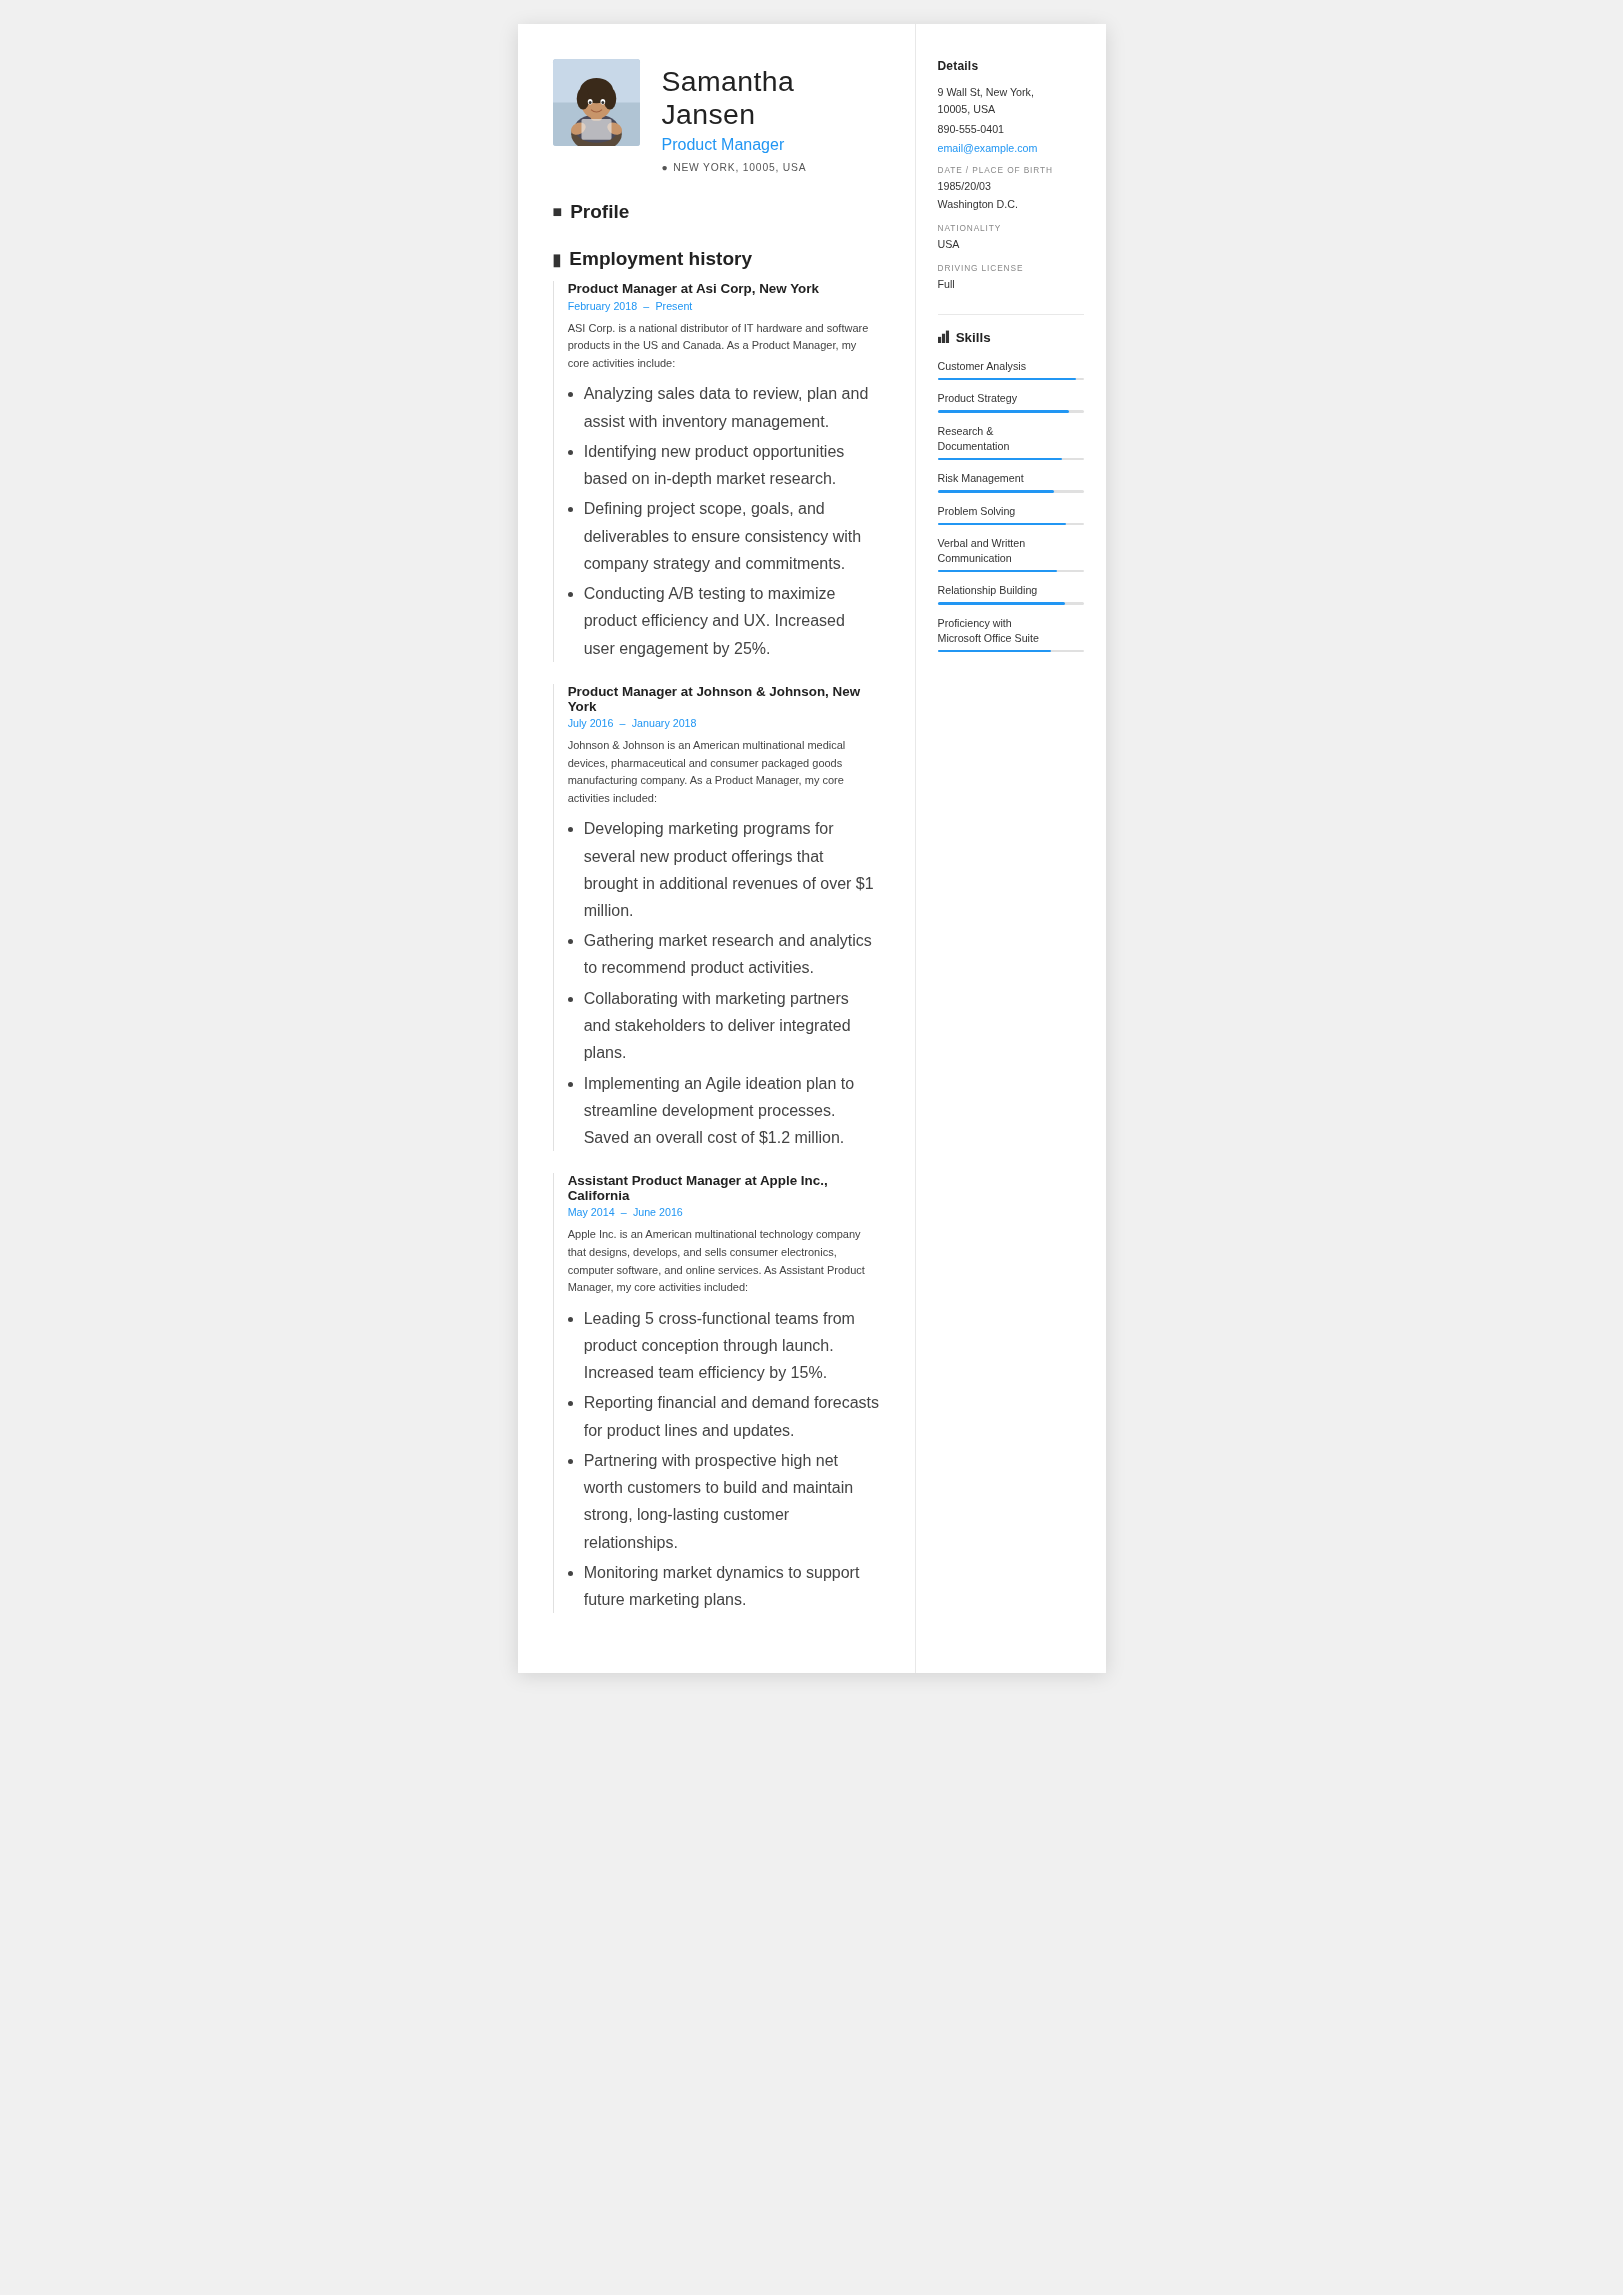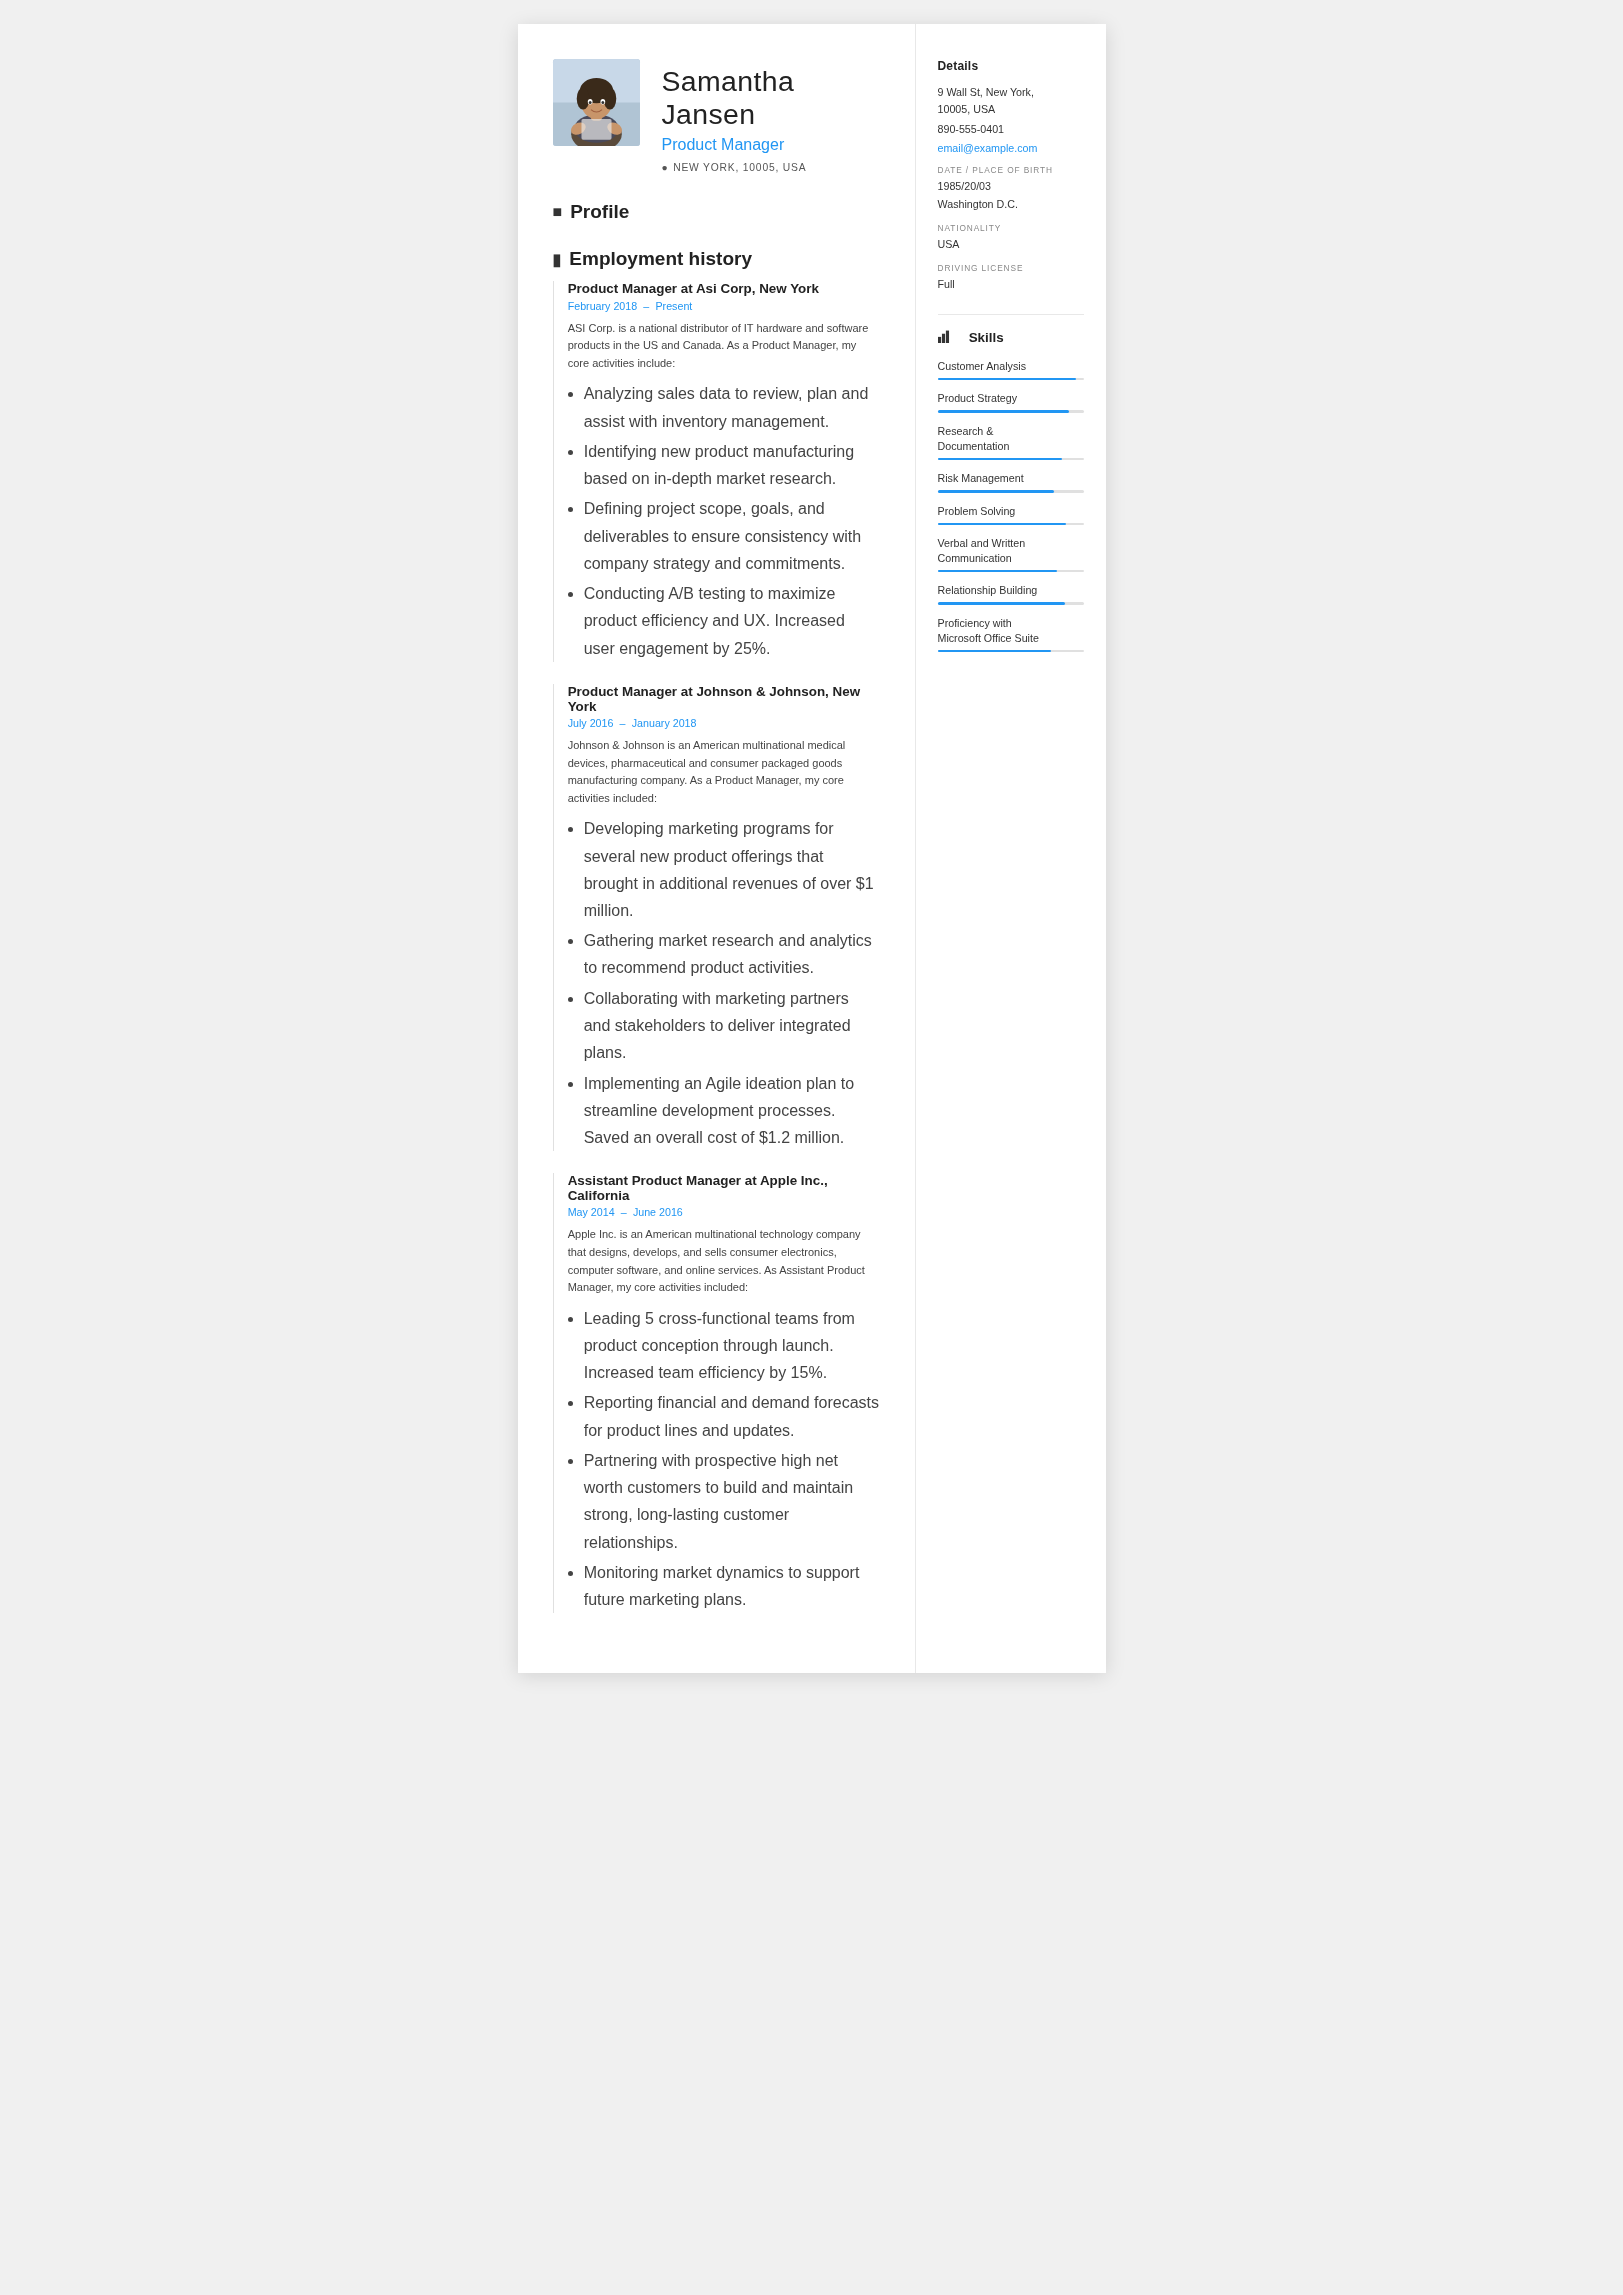--- a/index.html
+++ b/index.html
@@ -170,21 +170,21 @@
     .detail-value {
       color: #333;
       font-size: 10.7px;
       line-height: 1.5;
       margin-bottom: 1.6px;
     }
     
     .skills-section-title {
       display: flex;
       align-items: center;
-      gap: 17px;
+      gap: 4px;
       font-size: 13.4px;
       font-weight: 700;
       color: #222;
       margin-bottom: 12.6px;
     }
     .skill-item {
       margin-bottom: 11px;
     }
     .skill-name {
       color: #333;
@@ -270,21 +270,21 @@
         <span class="section-icon">▮</span>
         <span>Employment history</span>
       </div>
       <div id="jobs-container">
           <div class="job">
             <div class="job-title">Product Manager at Asi Corp, New York</div>
             <div class="job-dates">February 2018 <span class="job-dash">–</span> Present</div>
             <p class="job-desc">ASI Corp. is a national distributor of IT hardware and software products in the US and Canada. As a Product Manager, my core activities include:</p>
             <ul class="job-bullets">
               <li>Analyzing sales data to review, plan and assist with inventory management.</li>
-              <li>Identifying new product manufacturing based on in-depth market research.</li>
+              <li>Identifying new product opportunities based on in-depth market research.</li>
               <li>Defining project scope, goals, and deliverables to ensure consistency with company strategy and commitments.</li>
               <li>Conducting A/B testing to maximize product efficiency and UX. Increased user engagement by 25%.</li>
             </ul>
           </div>
           <div class="job">
             <div class="job-title">Product Manager at Johnson &amp; Johnson, New York</div>
             <div class="job-dates">July 2016 <span class="job-dash">–</span> January 2018</div>
             <p class="job-desc">Johnson &amp; Johnson is an American multinational medical devices, pharmaceutical and consumer packaged goods manufacturing company. As a Product Manager, my core activities included:</p>
             <ul class="job-bullets">
               <li>Developing marketing programs for several new product offerings that brought in additional revenues of over $1 million.</li>

